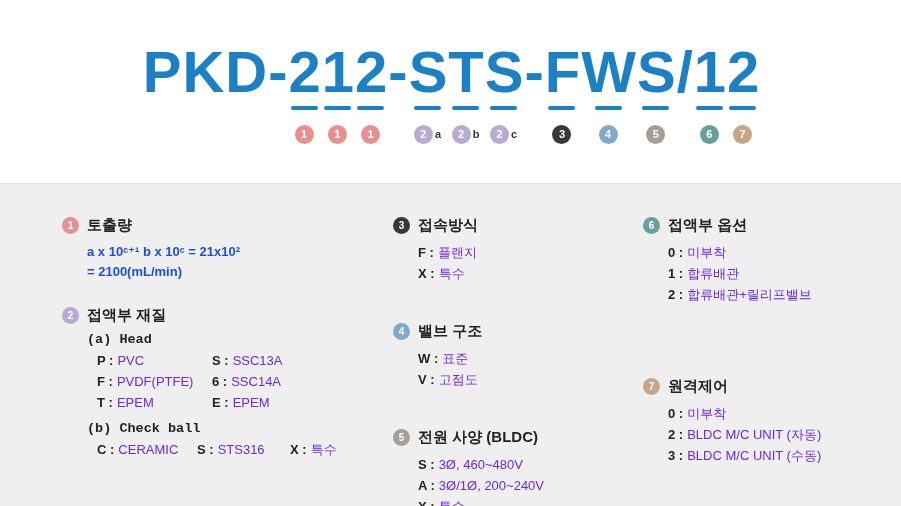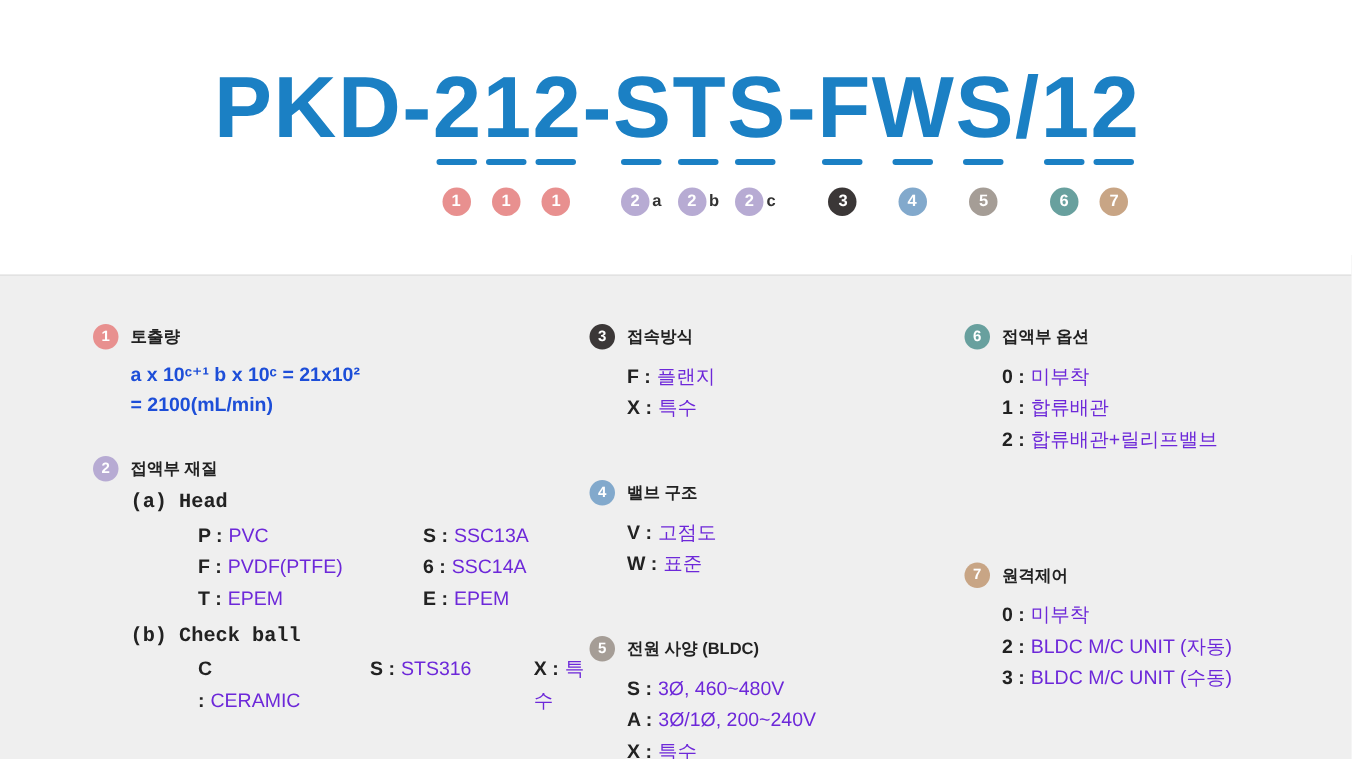--- a/index.html
+++ b/index.html
@@ -54,31 +54,31 @@
   .col1 { width: 331px; }
   .col2 { width: 250px; }
   .col3 { width: 258px; }
 
   .item-h { display: flex; align-items: center; gap: 8px; margin-bottom: 7px; }
   .lbd {
     width: 17px; height: 17px; border-radius: 50%; flex: 0 0 17px;
     color: #fff; font-size: 10px; font-weight: 700;
     display: flex; align-items: center; justify-content: center;
   }
-  .ititle { font-size: 11px; font-weight: 700; color: #222; }
+  .ititle { font-size: 15px; font-weight: 700; color: #222; }
   .lines { padding-left: 25px; font-size: 13px; color: #3c3c3c; }
   .line { line-height: 21px; }
   .k { font-weight: 700; color: #222; margin-right: 4px; }
   .v { color: #6d28d9; }
   .formula { font-weight: 700; color: #1d4ed8; line-height: 20px; }
 
   .glabel { font-weight: 700; font-size: 13.5px; color: #222; margin: 8px 0 3px; font-family: Liberation Mono, monospace; }
   .glabel.first { margin-top: 1px; }
   .prow { display: flex; padding-left: 10px; line-height: 21px; }
-  .pcell { width: 115px; margin-left: 35px; }
+  .pcell { width: 115px; }
   .pcell.sm { width: 100px; }
   .pcell.sm2 { width: 93px; }
   .pcell.last { width: auto; }
 
   .gap-i2 { margin-top: 24px; }
   .gap-c2 { margin-top: 38px; }
   .gap-i7 { margin-top: 72px; }
 </style>
 </head>
 <body>
@@ -276,22 +276,22 @@
         <div class="line"><span class="k">X :</span><span class="v">특수</span></div>
       </div>
     </div>
 
     <div class="item gap-c2">
       <div class="item-h">
         <span class="lbd b4">4</span>
         <span class="ititle">밸브 구조</span>
       </div>
       <div class="lines">
+        <div class="line"><span class="k">W :</span><span class="v">표준</span></div>
         <div class="line"><span class="k">V :</span><span class="v">고점도</span></div>
-        <div class="line"><span class="k">W :</span><span class="v">표준</span></div>
       </div>
     </div>
 
     <div class="item gap-c2">
       <div class="item-h">
         <span class="lbd b5">5</span>
         <span class="ititle">전원 사양 (BLDC)</span>
       </div>
       <div class="lines">
         <div class="line"><span class="k">S :</span><span class="v">3Ø, 460~480V</span></div>

